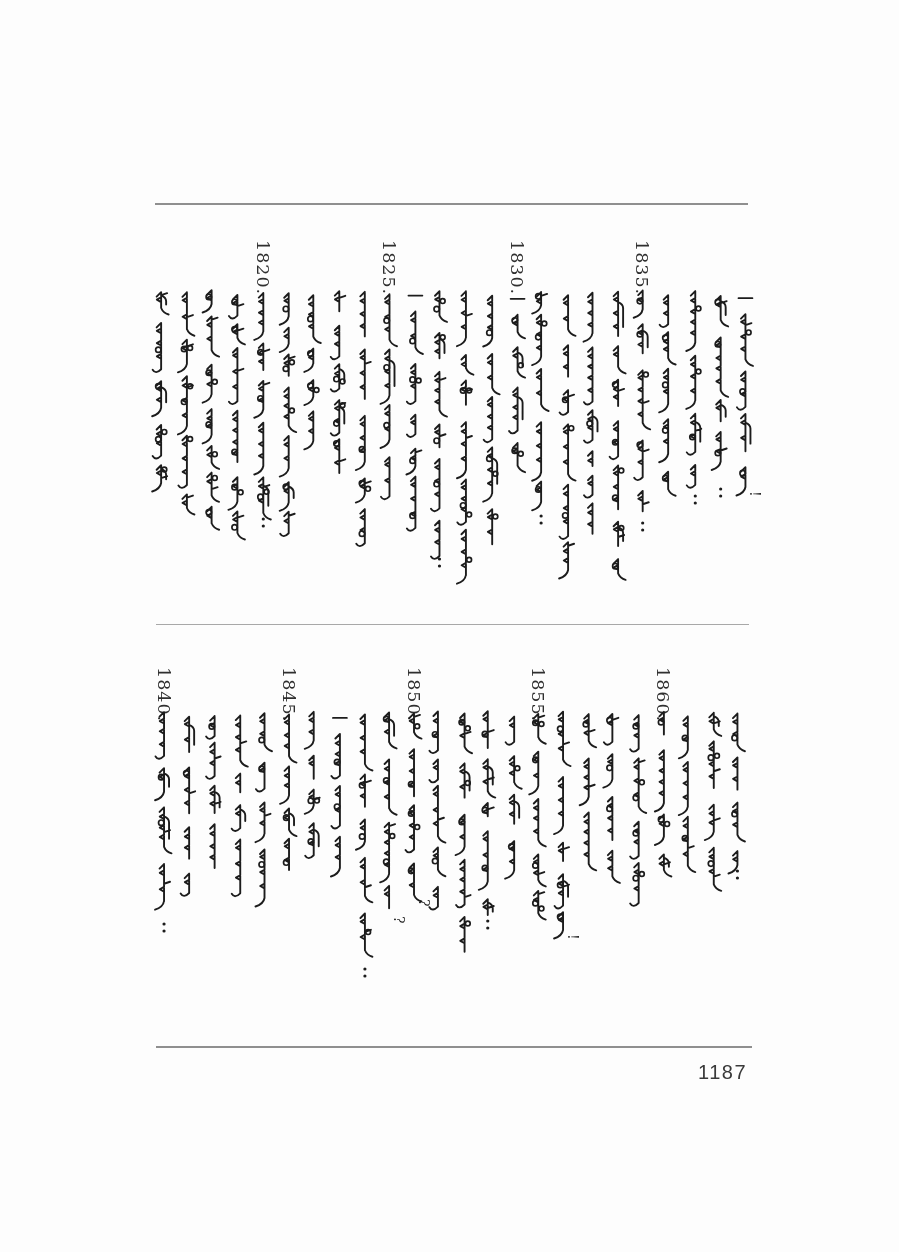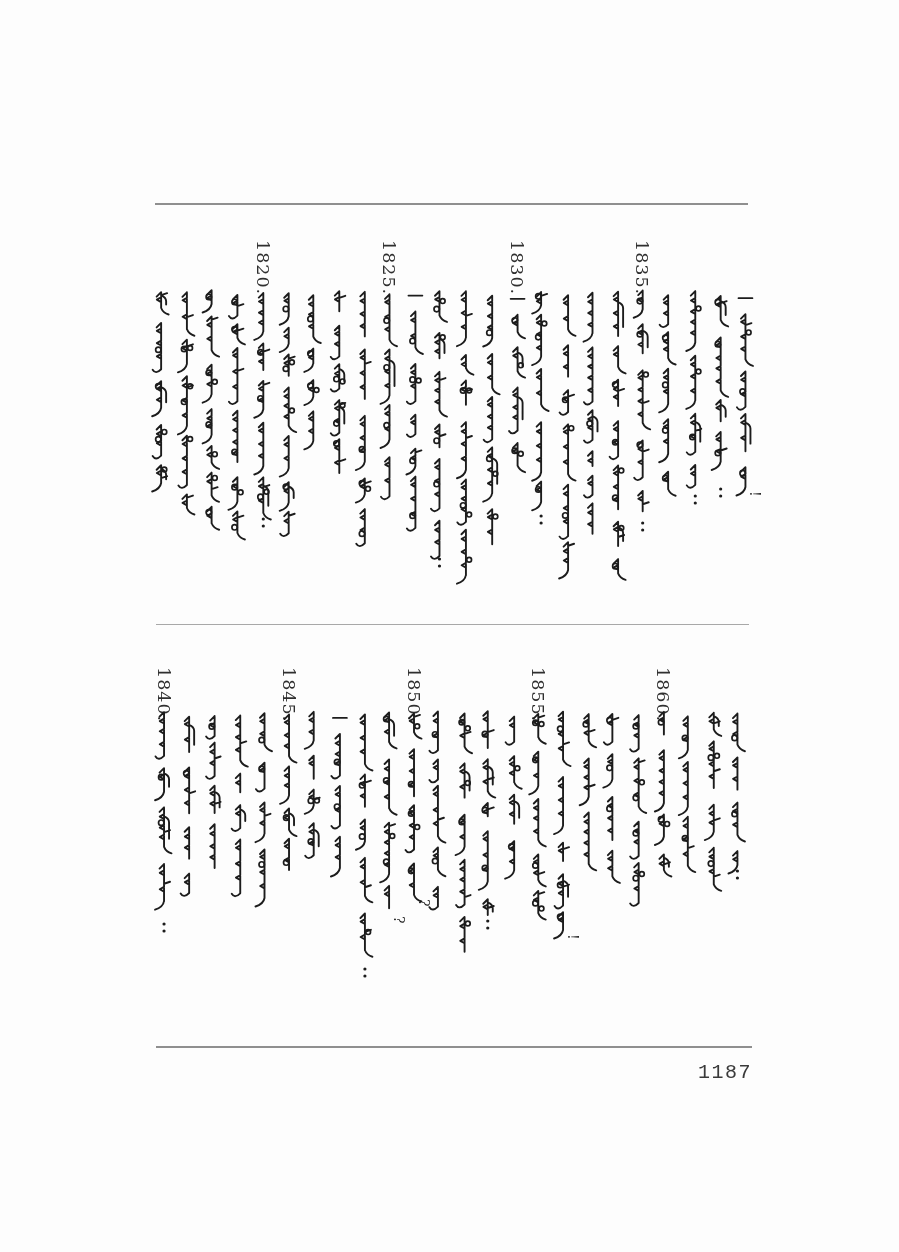--- a/index.html
+++ b/index.html
@@ -10,21 +10,21 @@
     overflow:hidden;
     font-family:"DejaVu Serif", serif;
   }
   .rule{position:absolute;}
   .page-number{
     position:absolute;
     left:698px;top:1061px;
     font-size:20px;
     letter-spacing:1.5px;
     color:#3a3a3a;
-    font-family:Liberation Mono, monospace;
+    font-family:Liberation Sans, sans-serif;
   }
   svg.glyphs{position:absolute;left:0;top:0;}
   .num-label{font-family:"DejaVu Serif", serif;}
 </style>
 </head>
 <body>
 
 <div class="page">
   <div class="rule" id="rule-top" style="left: 155px; top: 203px; width: 593px; height: 1.8px; background: rgb(143, 143, 143);"></div>
   <div class="rule" id="rule-middle" style="left: 156px; top: 624px; width: 593px; height: 1.4px; background: rgb(168, 168, 168);"></div>

